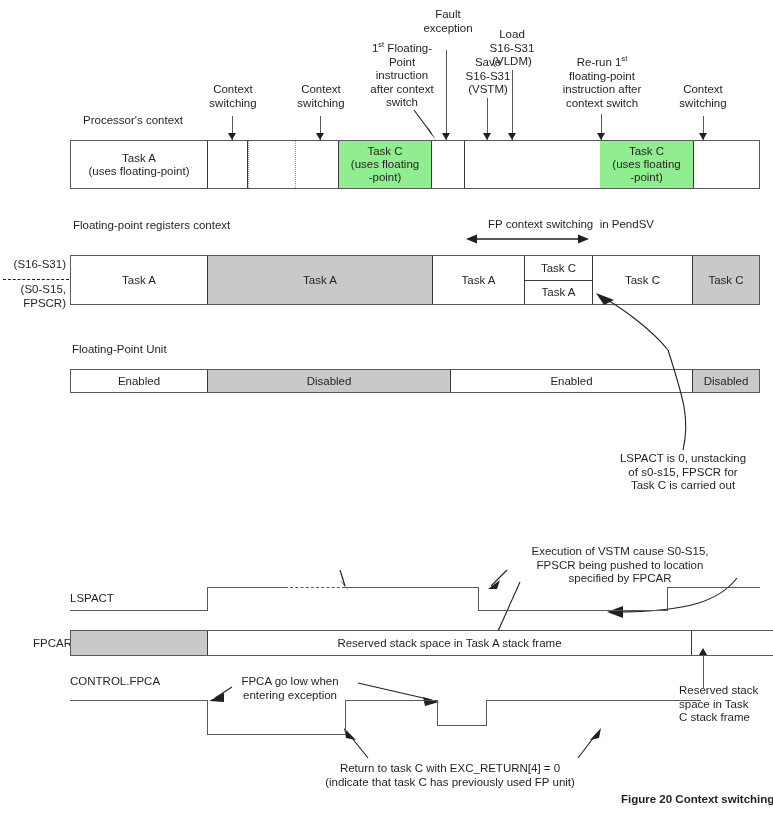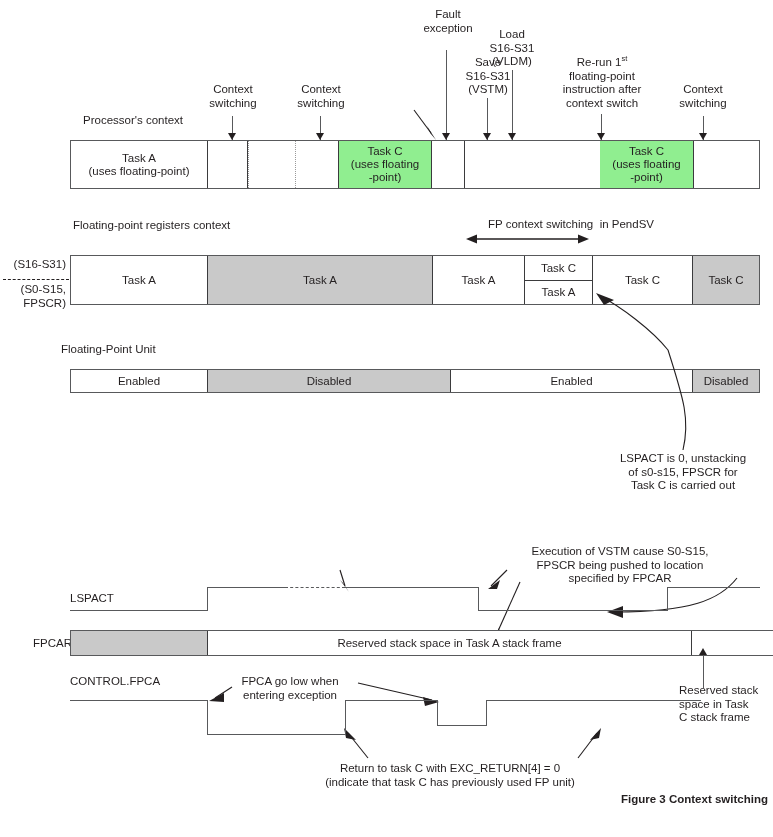--- a/index.html
+++ b/index.html
@@ -99,20 +99,21 @@
 </style>
 </head>
 <body>
 
 <div id="page">
 
   <div class="lbl" style="left:83px; top:114px;">Processor's context</div>
 
   <div class="lbl blk" style="left:195px; top:83px; width:76px;">Context<br>switching</div>
   <div class="lbl blk" style="left:283px; top:83px; width:76px;">Context<br>switching</div>
+  <div class="lbl blk" style="left:362px; top:42px; width:80px;">1<sup>st</sup> Floating-<br>Point<br>instruction<br>after context<br>switch</div>
   <div class="lbl blk" style="left:410px; top:8px; width:76px;">Fault<br>exception</div>
   <div class="lbl blk" style="left:455px; top:56px; width:66px;">Save<br>S16-S31<br>(VSTM)</div>
   <div class="lbl blk" style="left:479px; top:28px; width:66px;">Load<br>S16-S31<br>(VLDM)</div>
   <div class="lbl blk" style="left:548px; top:56px; width:108px;">Re-run 1<sup>st</sup><br>floating-point<br>instruction after<br>context switch</div>
   <div class="lbl blk" style="left:665px; top:83px; width:76px;">Context<br>switching</div>
 
   <div class="vline" style="left:232px; top:116px; height:24px;"></div>
   <div class="arrowhead-down" style="left:227.5px; top:133px;"></div>
 
   <div class="vline" style="left:320px; top:116px; height:24px;"></div>
@@ -189,21 +190,21 @@
       <div>Task A</div>
     </div>
     <div class="cell" style="left:522px; width:100px;">
         <span class="t">Task C</span>
       </div>
     <div class="cell gray nob" style="left:622px; width:66px;">
         <span class="t">Task C</span>
       </div>
   </div>
 
-  <div class="lbl" style="left:61px; top:343px;text-align:right;">Floating-Point Unit</div>
+  <div class="lbl" style="left:72px; top:343px;text-align:right;">Floating-Point Unit</div>
 
   <div class="bar" style="left:70px; top:369px; width:690px; height:24px;padding-left:24px;">
     <div class="cell" style="left:0px;   width:137px;">
         <span class="t">Enabled</span>
       </div>
     <div class="cell gray" style="left:137px; width:243px;">
         <span class="t">Disabled</span>
       </div>
     <div class="cell" style="left:380px; width:242px;">
         <span class="t">Enabled</span>
@@ -285,15 +286,15 @@
   <div class="wave" style="left:70px;  top:700px; width:138px;"></div>
   <div class="wavev" style="left:207px; top:700px; height:35px;"></div>
   <div class="wave" style="left:207px; top:734px; width:139px;"></div>
   <div class="wavev" style="left:345px; top:700px; height:35px;"></div>
   <div class="wave" style="left:345px; top:700px; width:93px;"></div>
   <div class="wavev" style="left:437px; top:700px; height:26px;"></div>
   <div class="wave" style="left:437px; top:725px; width:50px;"></div>
   <div class="wavev" style="left:486px; top:700px; height:26px;"></div>
   <div class="wave" style="left:486px; top:700px; width:215px;"></div>
 
-  <div class="caption" style="left:621px; top:793px;">Figure 3 Context switching</div>
+  <div class="caption" style="left:621px; top:793px;">Figure 20 Context switching</div>
 
 </div>
 
 </body></html>

